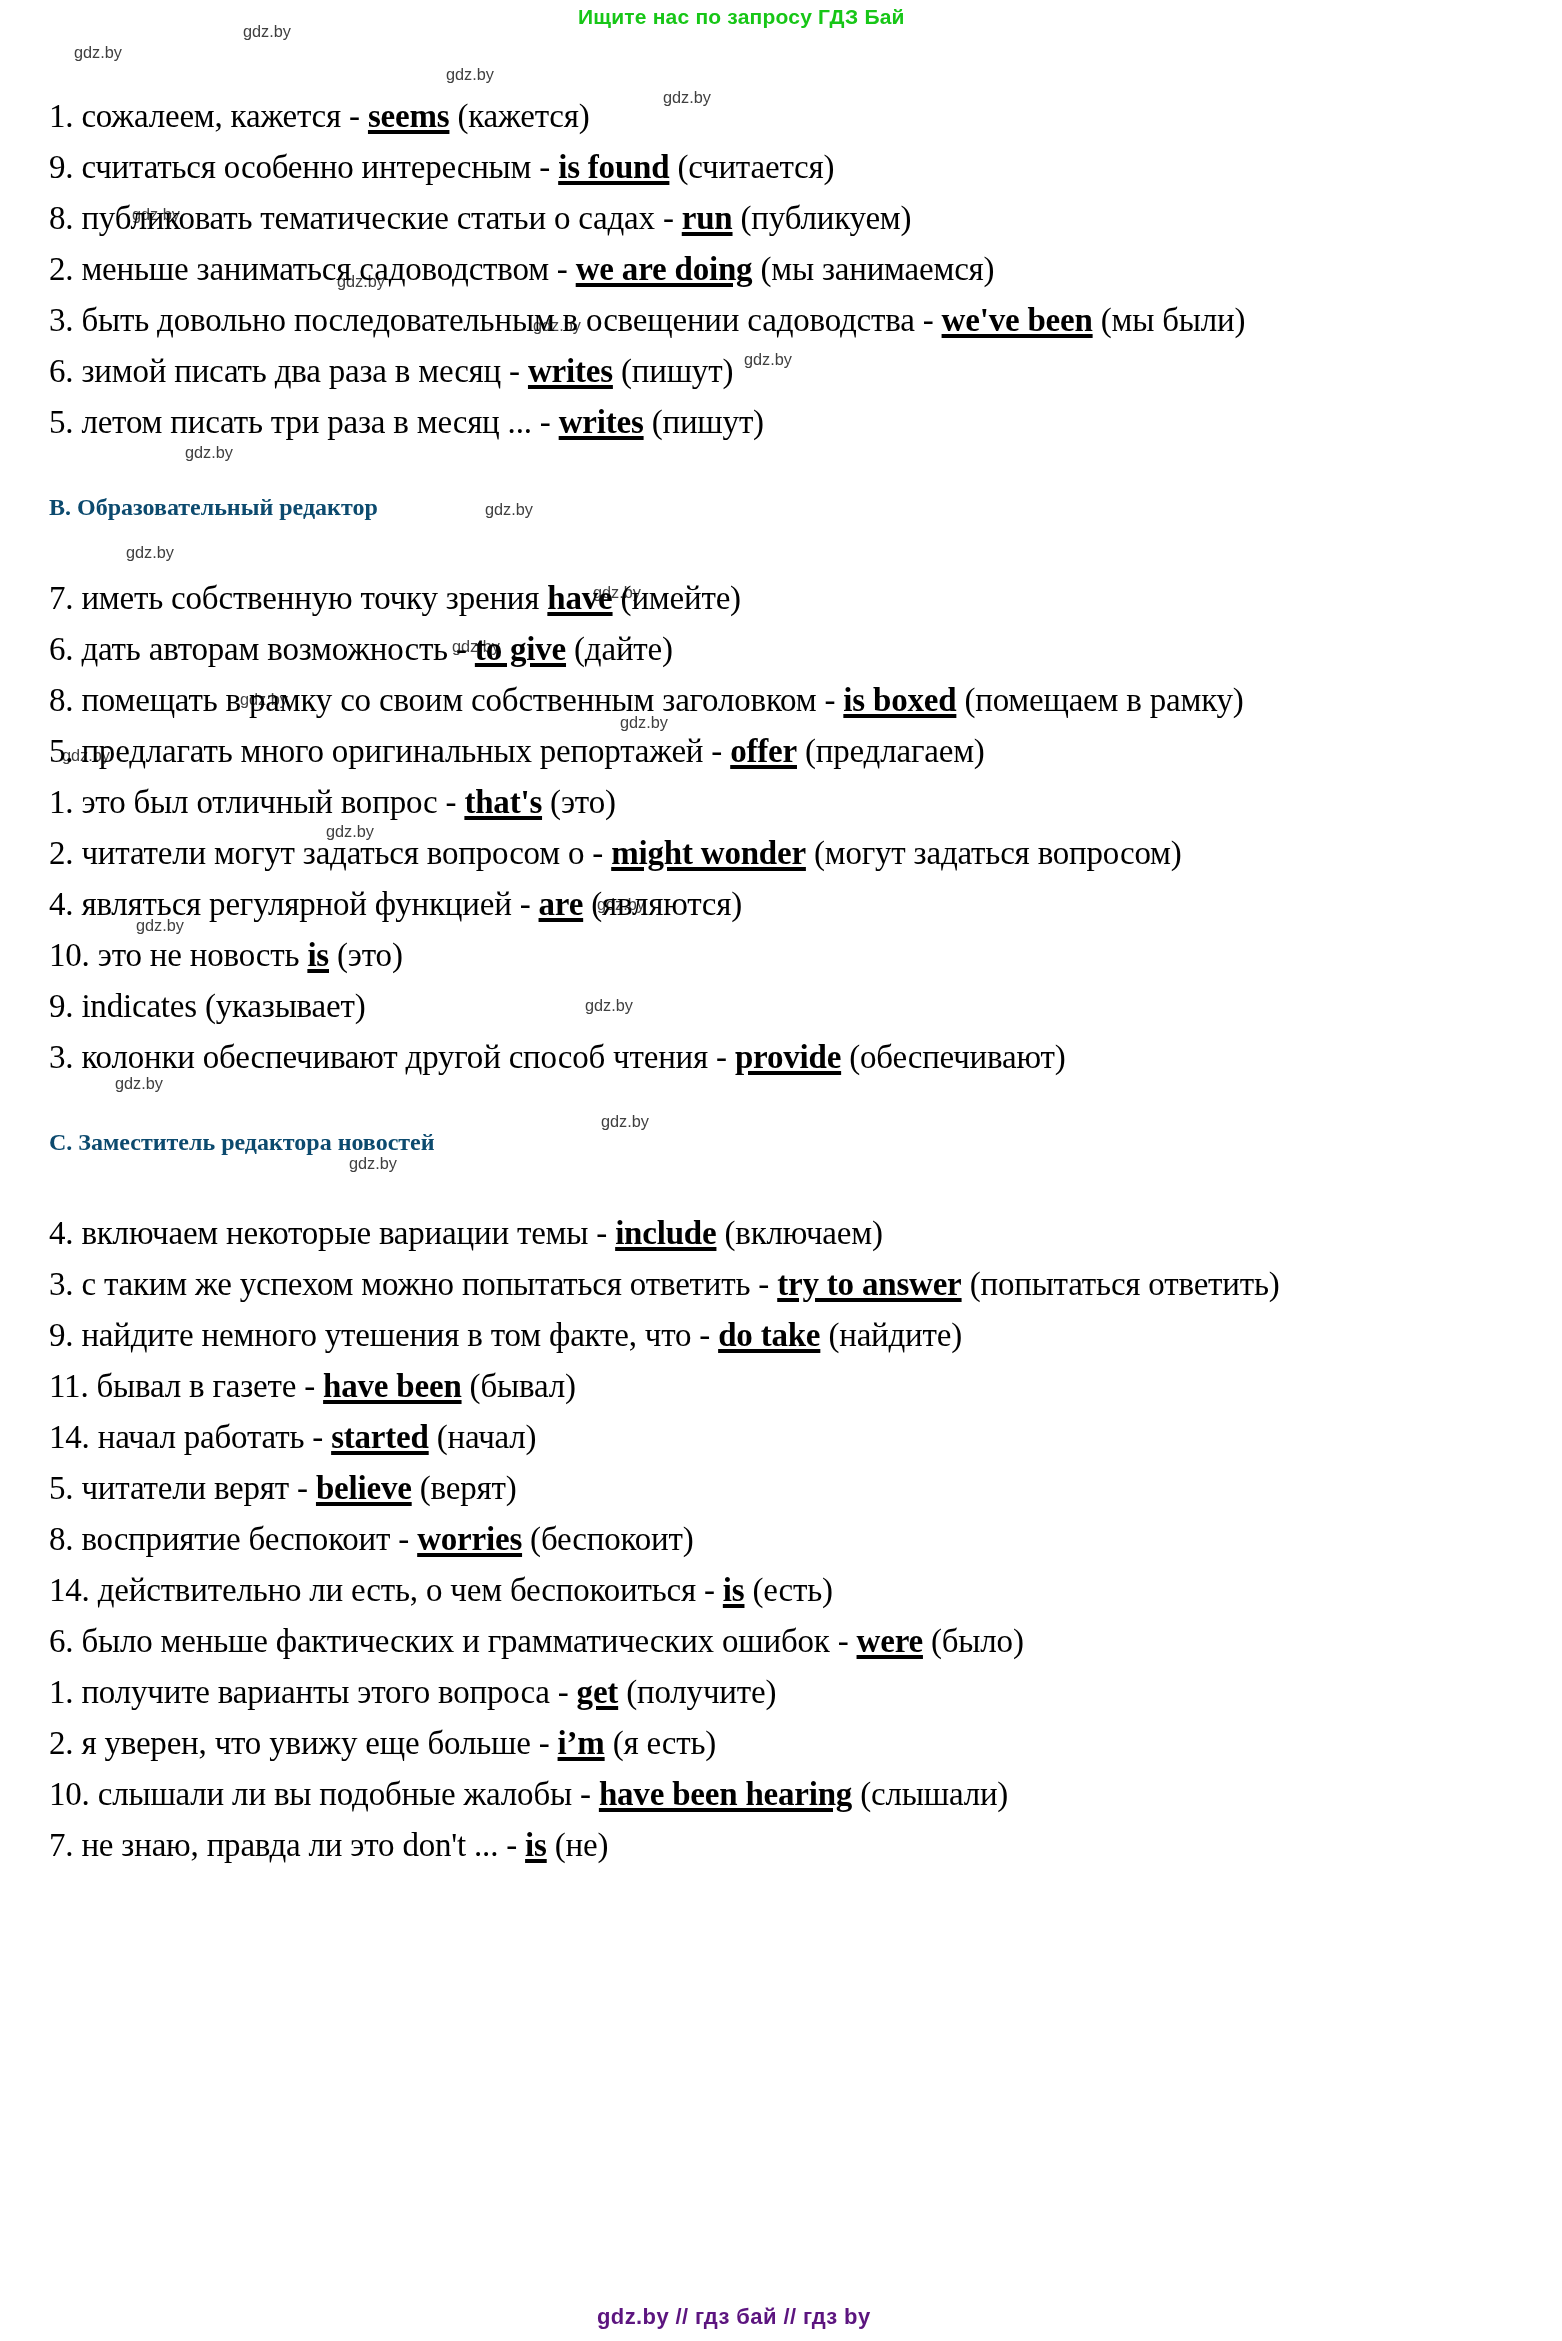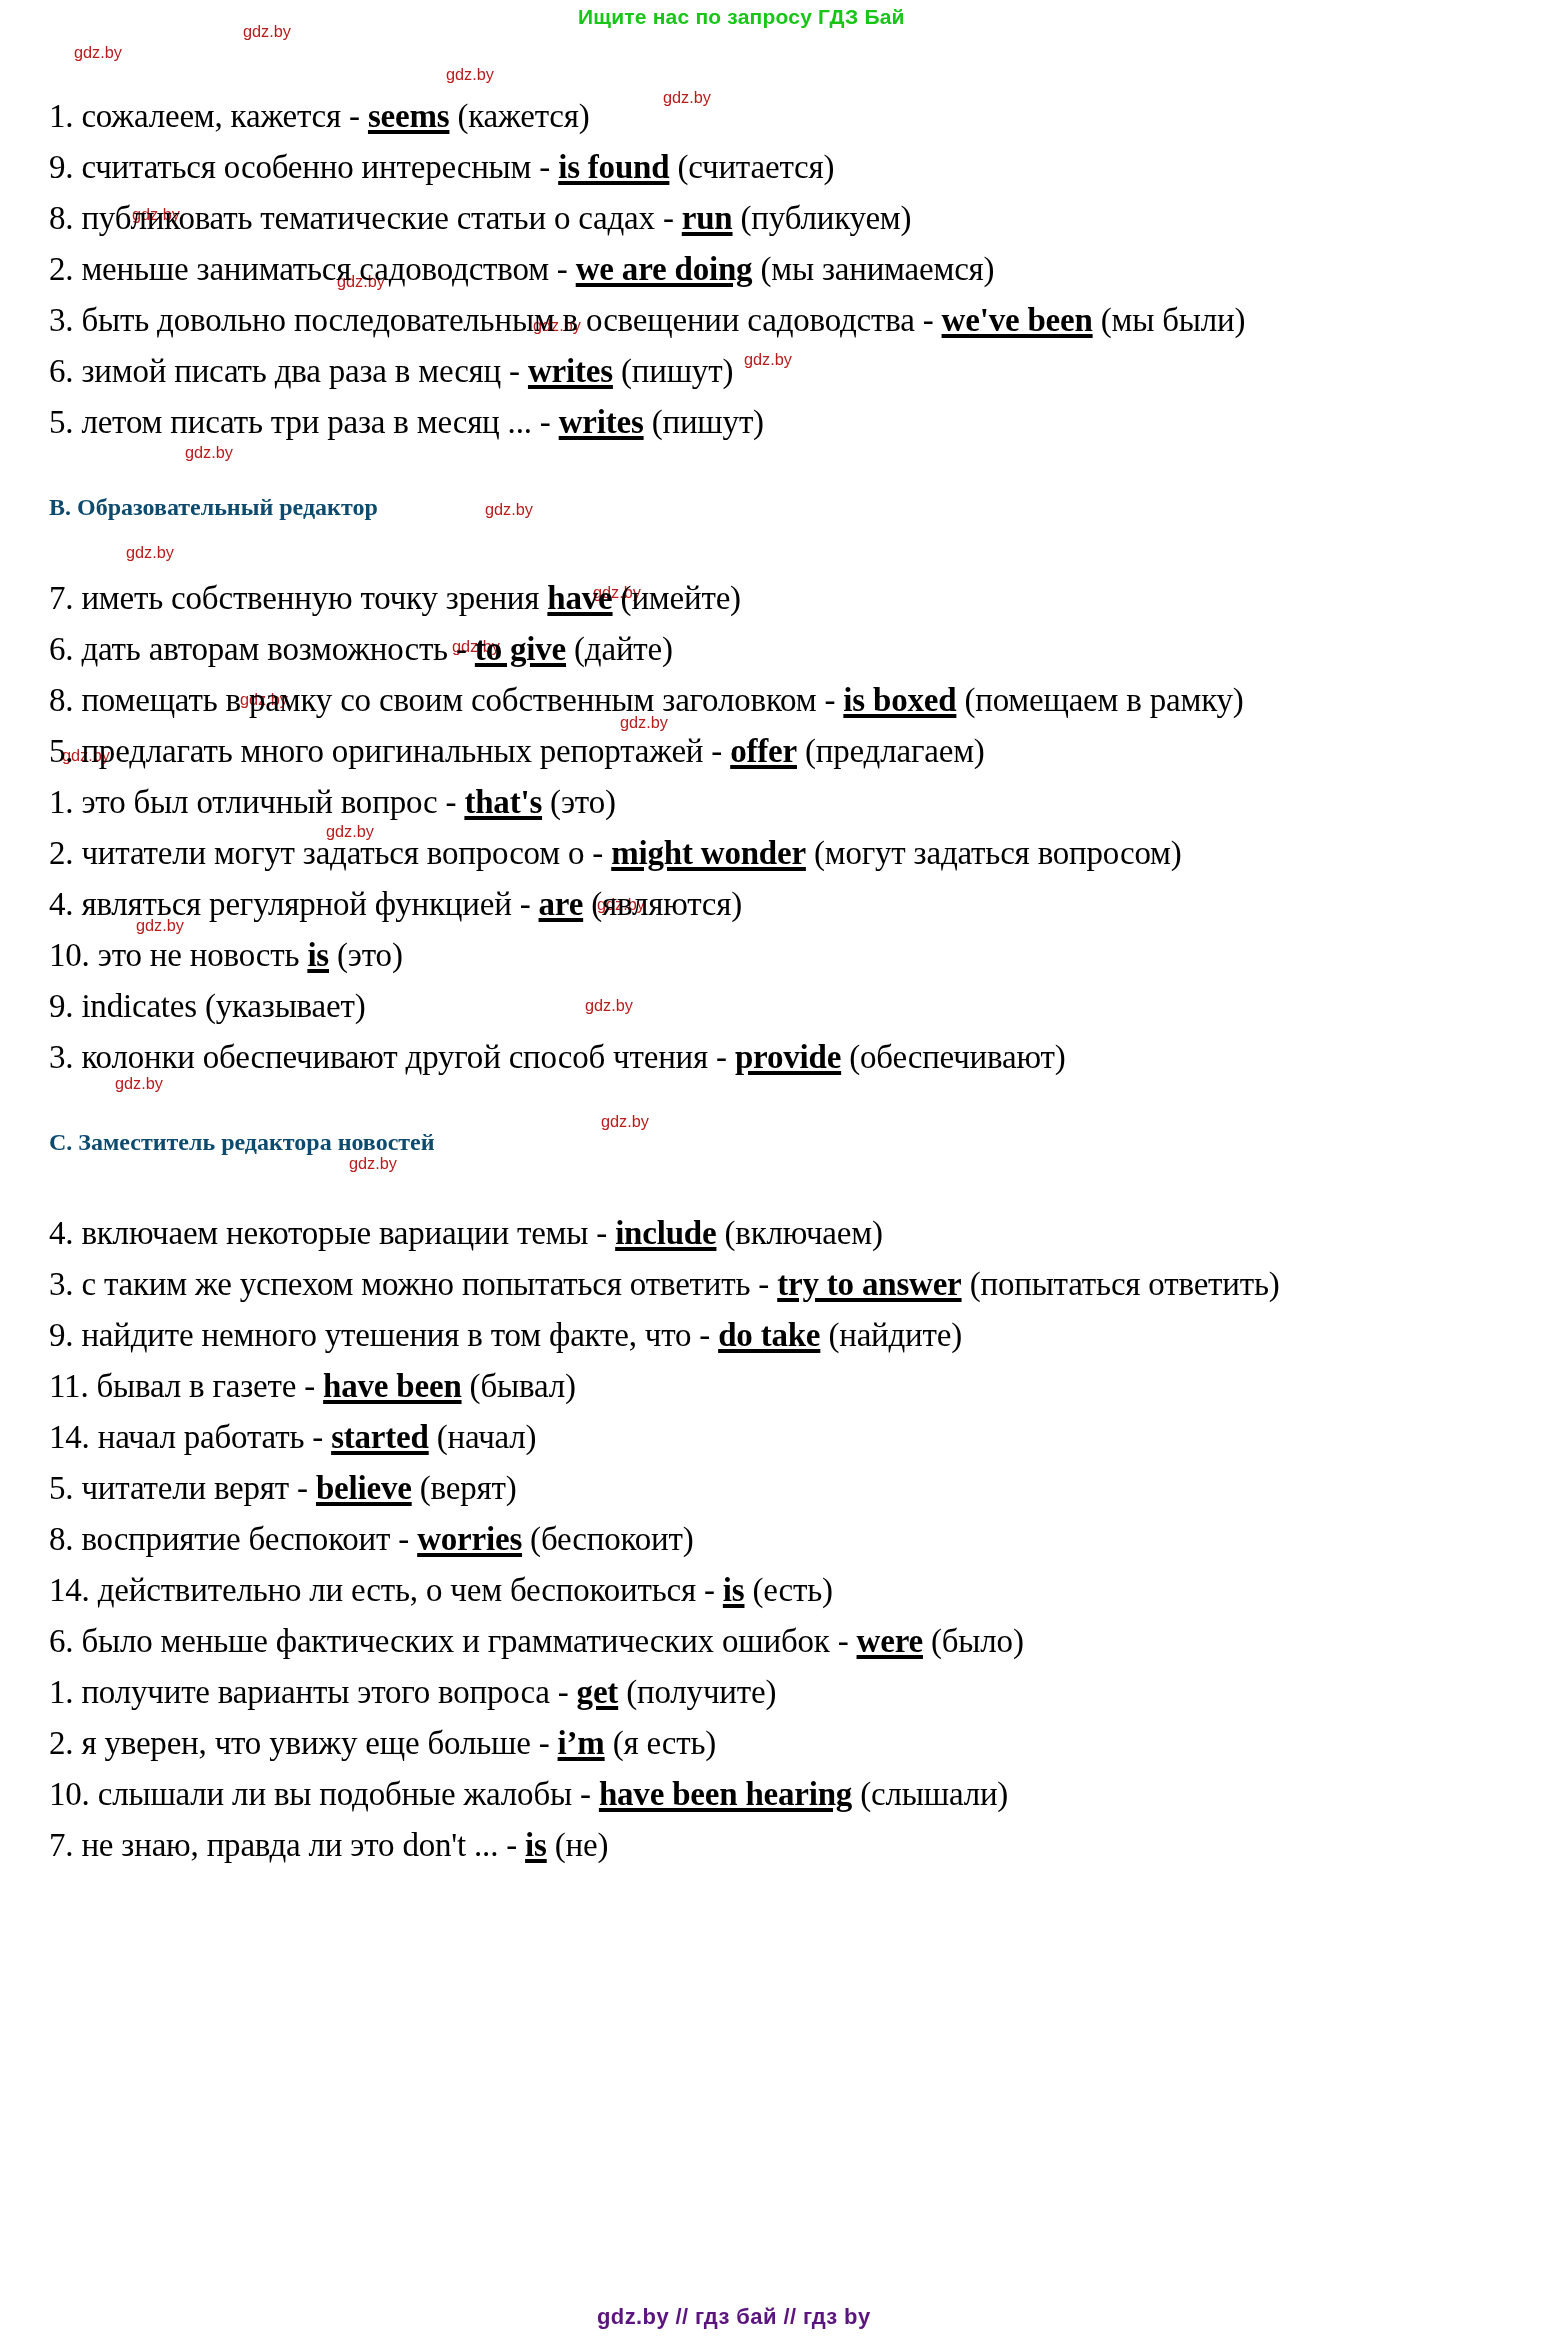--- a/index.html
+++ b/index.html
@@ -48,21 +48,21 @@
     color: #5c157f;
     white-space: nowrap;
     letter-spacing: 0.4px;
   }
 
   
   .wm {
     position: absolute;
     font-family: "Liberation Sans", "DejaVu Sans", sans-serif;
     font-size: 16.3px;
-    color: #b91c1c;
+    color: #404040;
     white-space: nowrap;
     pointer-events: none;
   }
 
   
   .content {
     position: absolute;
     left: 43px;
     top: 91px;
     width: 1477px;

